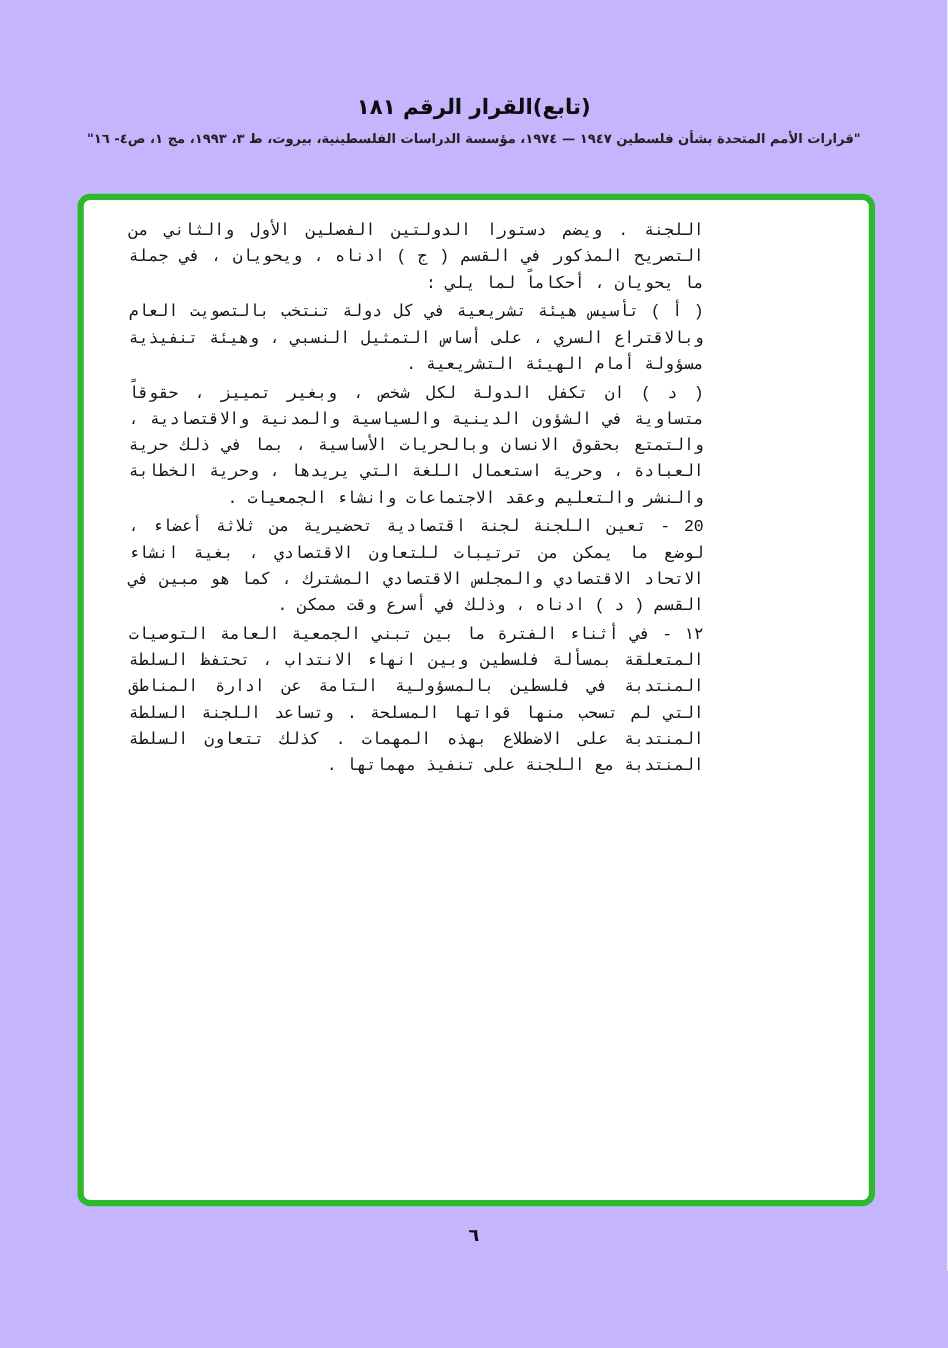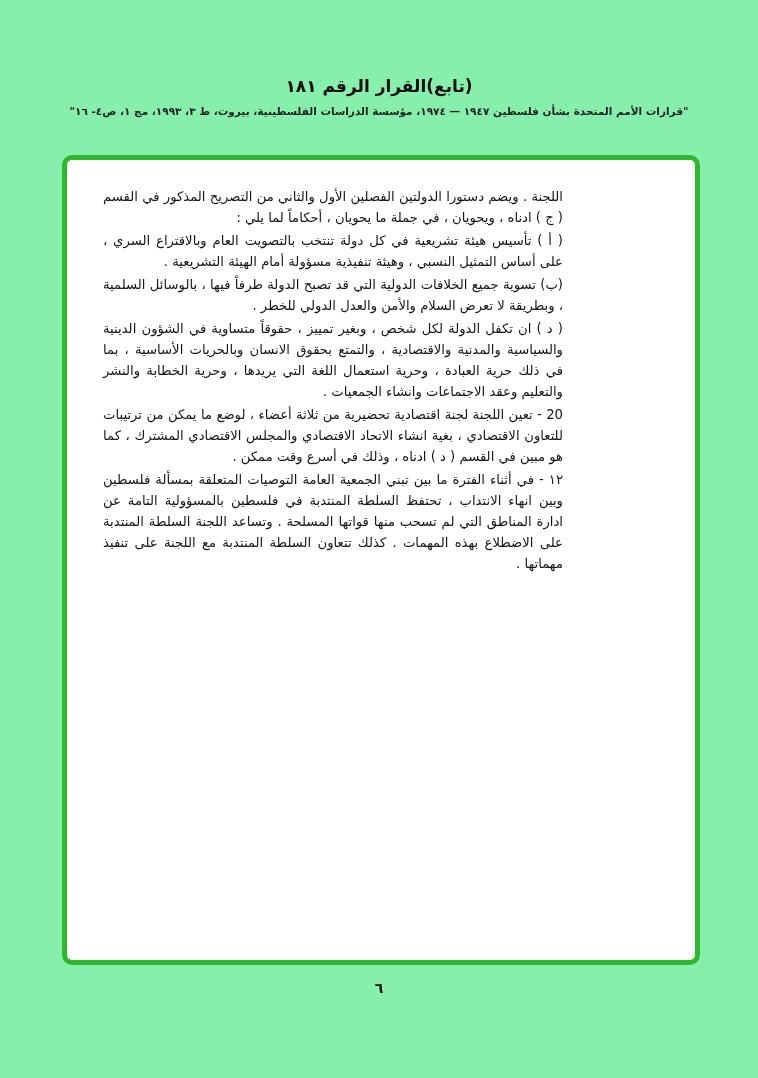--- a/index.html
+++ b/index.html
@@ -1,21 +1,21 @@
 <!DOCTYPE html>
 <html lang="ar"><head>
 <meta charset="utf-8">
 <style>
   * { margin: 0; padding: 0; box-sizing: border-box; }
   html, body { background: #ffffff; }
   .page {
     position: relative;
     width: 758px;
     height: 1078px;
-    background: #86efac;
+    background: #c4b5fd;
     font-family: "DejaVu Sans", "Liberation Sans", sans-serif;
     color: #111111;
     overflow: hidden;
   }
   .header {
     position: absolute;
     top: 76px;
     left: 0;
     width: 100%;
     text-align: center;
@@ -41,24 +41,25 @@
     width: 638px;
     height: 810px;
     border: 5px solid #2eb82e; 
     border-radius: 10px;
     background: #ffffff;
     overflow: hidden;
   }
   .text-column {
     direction: rtl;
     text-align: justify;
-    padding: 26px 132px 18px 36px;
+    padding: 14px 132px 18px 36px;
     font-size: 13.2px;
     line-height: 21px;
     color: #141414;
+    font-family: Liberation Mono, monospace;
   }
   .para {
     margin-bottom: 2px;
   }
   .footer {
     position: absolute;
     top: 978px;
     left: 0;
     width: 100%;
     text-align: center;
@@ -76,21 +77,20 @@
 
   <div class="header">
     <div class="header-title">(تابع)القرار الرقم ١٨١</div>
     <div class="source-line">"قرارات الأمم المتحدة بشأن فلسطين ١٩٤٧ — ١٩٧٤، مؤسسة الدراسات الفلسطينية، بيروت، ط ٣، ١٩٩٣، مج ١،  ص٤- ١٦"</div>
   </div>
 
   <div class="text-frame">
     <div class="text-column">
       <div class="para">اللجنة . ويضم دستورا الدولتين الفصلين الأول والثاني من التصريح المذكور في القسم ( ج ) ادناه ، ويحويان ، في جملة ما يحويان ، أحكاماً لما يلي :</div>
       <div class="para">( أ ) تأسيس هيئة تشريعية في كل دولة تنتخب بالتصويت العام وبالاقتراع السري ، على أساس التمثيل النسبي ، وهيئة تنفيذية مسؤولة أمام الهيئة التشريعية .</div>
-      <div class="para">(ب) تسوية جميع الخلافات الدولية التي قد تصبح الدولة طرفاً فيها ، بالوسائل السلمية ، وبطريقة لا تعرض السلام والأمن والعدل الدولي للخطر .</div>
       <div class="para">( د ) ان تكفل الدولة لكل شخص ، وبغير تمييز ، حقوقاً متساوية في الشؤون الدينية والسياسية والمدنية والاقتصادية ، والتمتع بحقوق الانسان وبالحريات الأساسية ، بما في ذلك حرية العبادة ، وحرية استعمال اللغة التي يريدها ، وحرية الخطابة والنشر والتعليم وعقد الاجتماعات وانشاء الجمعيات .</div>
       <div class="para">20 - تعين اللجنة لجنة اقتصادية تحضيرية من ثلاثة أعضاء ، لوضع ما يمكن من ترتيبات للتعاون الاقتصادي ، بغية انشاء الاتحاد الاقتصادي والمجلس الاقتصادي المشترك ، كما هو مبين في القسم ( د ) ادناه ، وذلك في أسرع وقت ممكن .</div>
       <div class="para">١٢ - في أثناء الفترة ما بين تبني الجمعية العامة التوصيات المتعلقة بمسألة فلسطين وبين انهاء الانتداب ، تحتفظ السلطة المنتدبة في فلسطين بالمسؤولية التامة عن ادارة المناطق التي لم تسحب منها قواتها المسلحة . وتساعد اللجنة السلطة المنتدبة على الاضطلاع بهذه المهمات . كذلك تتعاون السلطة المنتدبة مع اللجنة على تنفيذ مهماتها .</div>
     </div>
   </div>
 
   <div class="footer">
     <span class="page-number">٦</span>
   </div>
 

